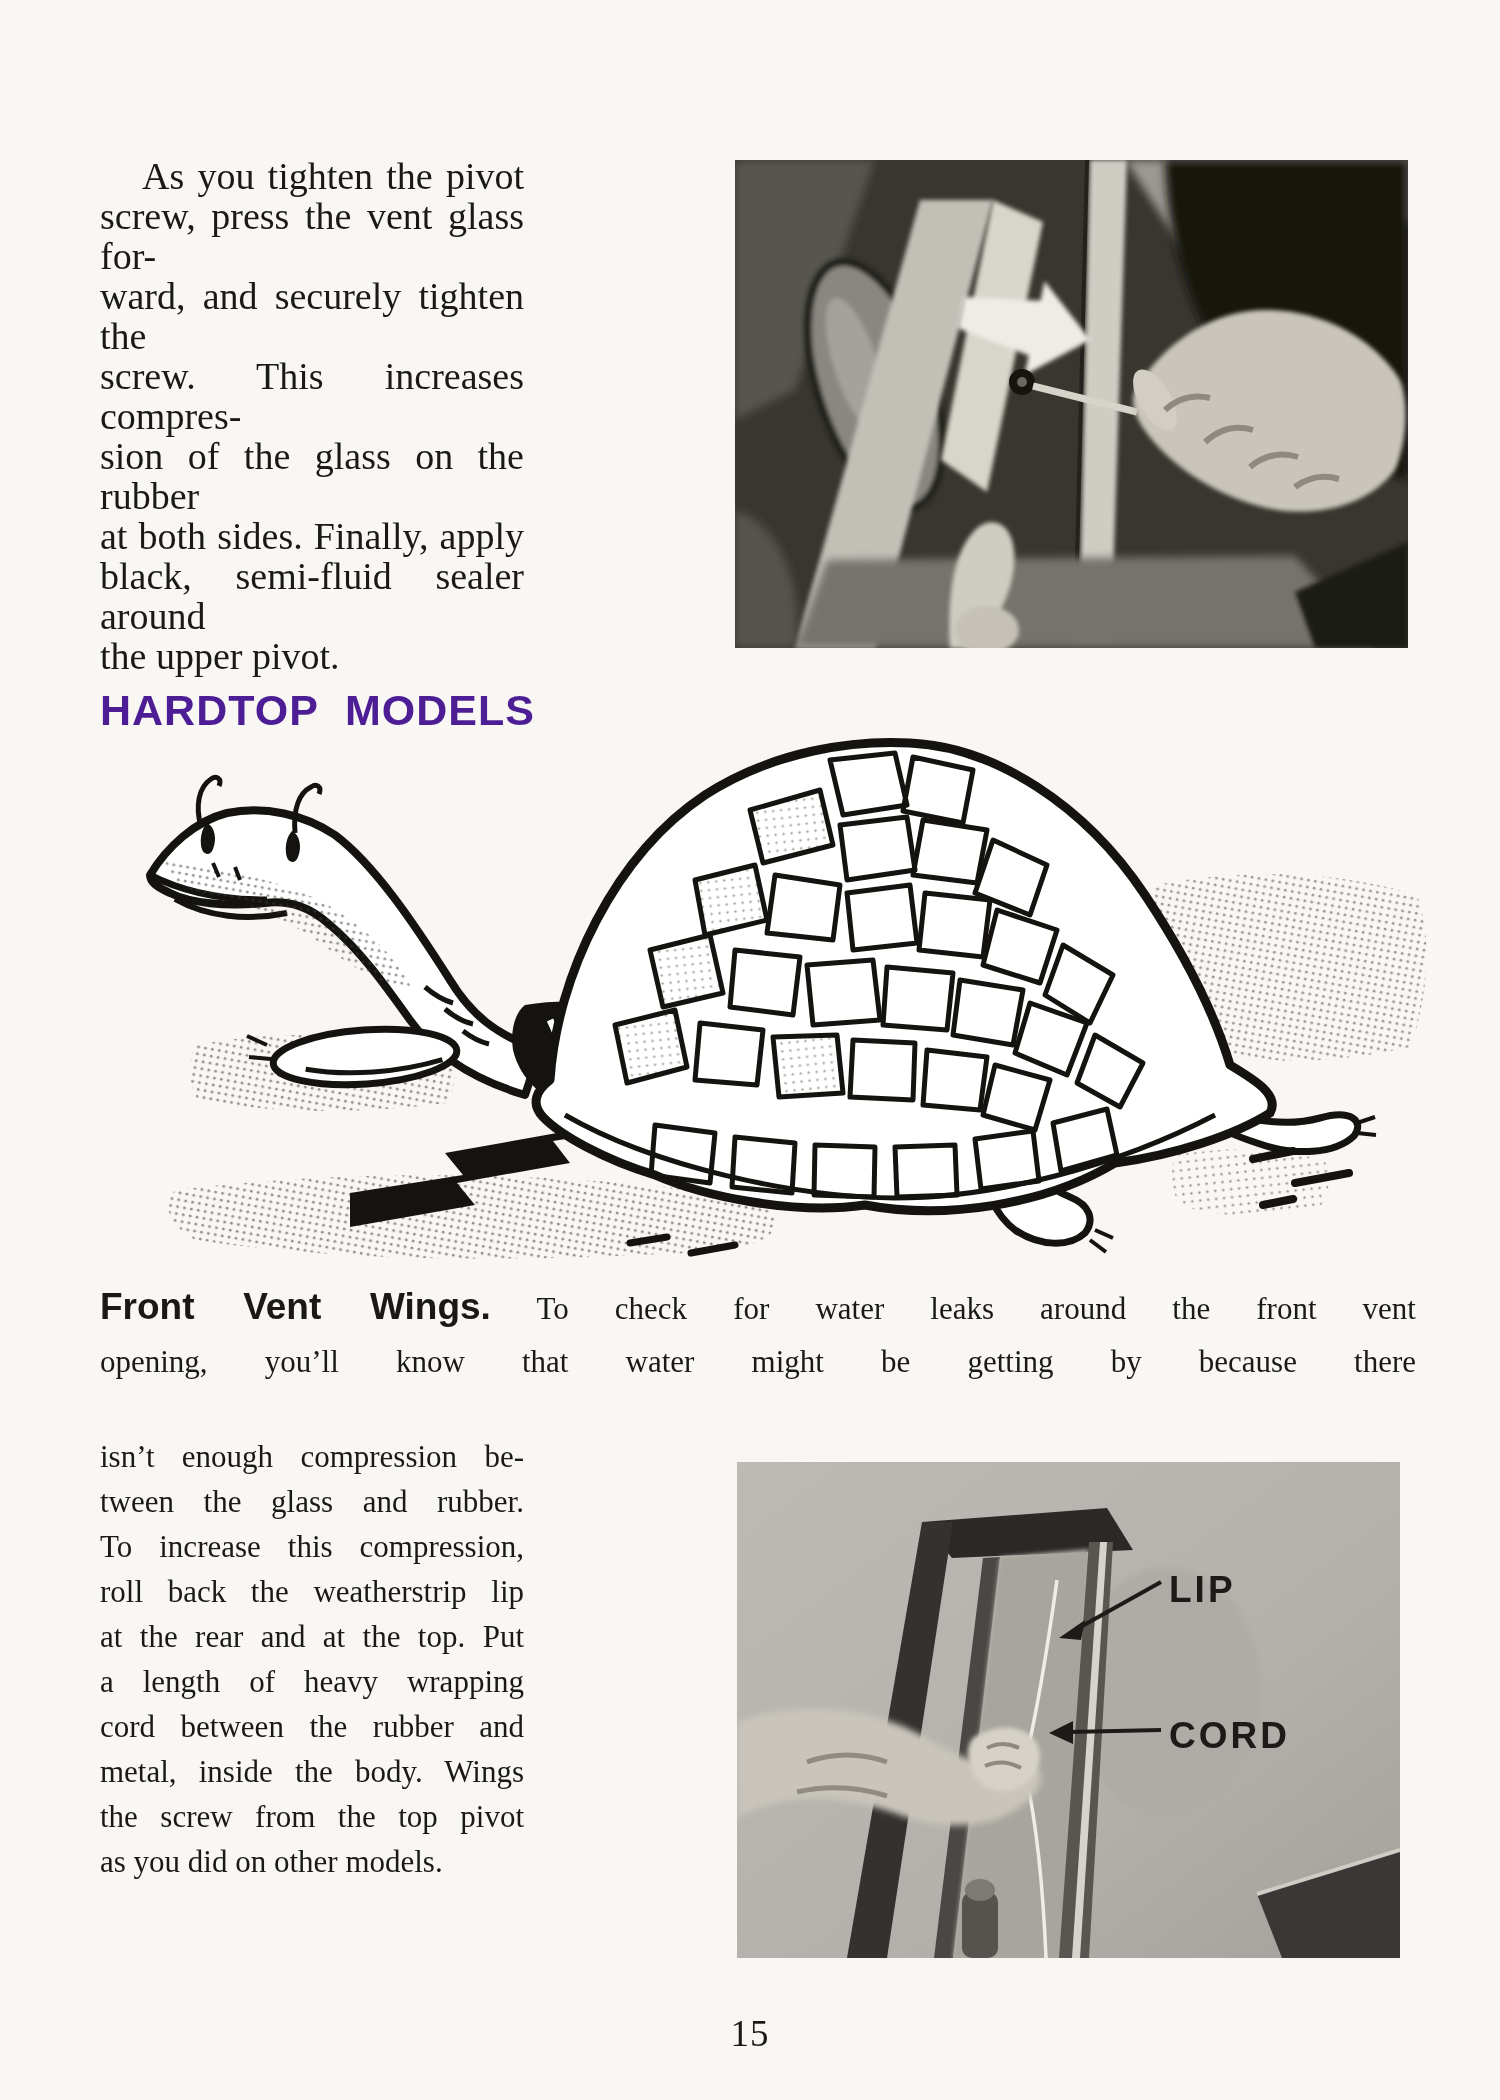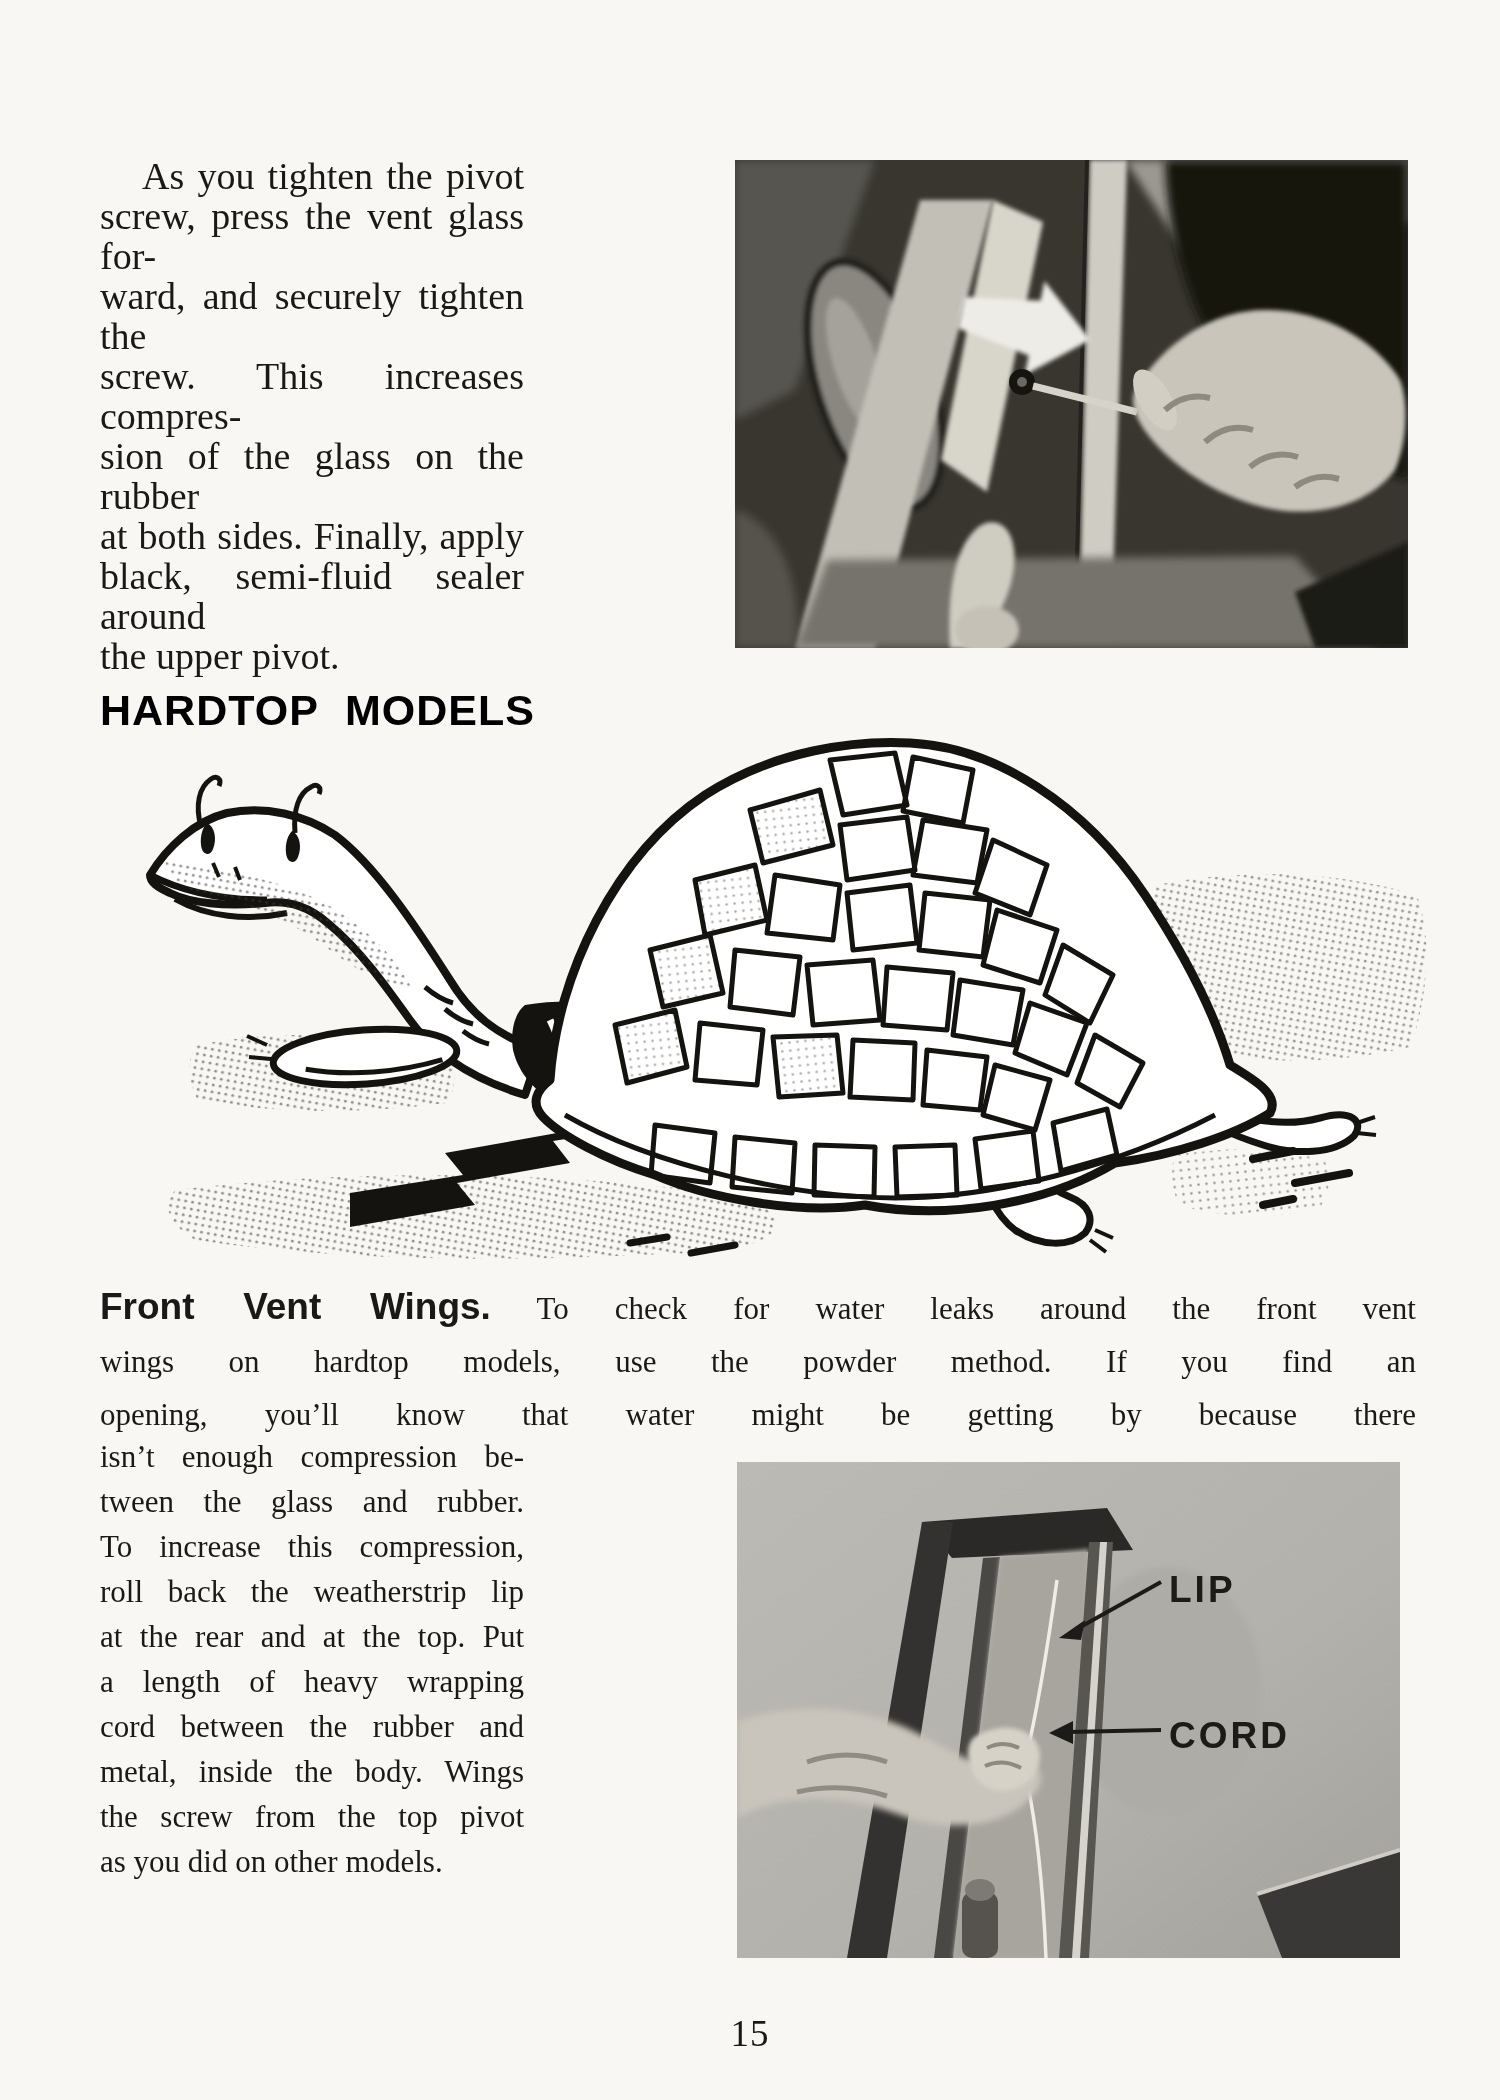--- a/index.html
+++ b/index.html
@@ -12,21 +12,21 @@
   .line { text-align:justify; text-align-last:justify; }
   .line.noja { text-align-last:auto; }
   .para1 { left:100px; top:156px; width:424px; font-size:38px; line-height:40px; }
   .para1 .indent { text-indent:42px; }
   .para2 { left:100px; top:1280px; width:1316px; font-size:31px; line-height:53px; }
   .lead  { font-family:"Liberation Sans", sans-serif; font-weight:700; font-size:37px; }
   .para3 { left:100px; top:1434px; width:424px; font-size:31px; line-height:45px; }
   .heading {
     position:absolute; left:100px; top:686px; margin:0;
     font-family:"Liberation Sans", sans-serif; font-weight:700;
-    font-size:43px; letter-spacing:1px; word-spacing:14px; color:#000000;
+    font-size:43px; letter-spacing:1px; word-spacing:14px; color:#4c1d95;
   }
   .photo { position:absolute; }
   .photo svg, .turtle svg { display:block; }
   .photo1 { left:735px; top:160px; }
   .photo2 { left:737px; top:1462px; }
   .turtle { position:absolute; left:95px; top:735px; }
   .pagenum {
     position:absolute; left:0; top:2012px; width:100%;
     text-align:center; font-size:37px; letter-spacing:1px;
   }
@@ -186,21 +186,20 @@
 
       <path d="M 470,380 C 560,432 700,462 800,463 C 900,463 1020,432 1120,380" stroke="#14130f" stroke-width="5" fill="none"></path>
 
       <path d="M 1158,424 L 1198,416 M 1200,448 L 1254,438 M 1168,470 L 1198,464" stroke="#14130f" stroke-width="8" stroke-linecap="round" fill="none"></path>
       <path d="M 535,508 L 572,502 M 596,518 L 640,510" stroke="#14130f" stroke-width="7" stroke-linecap="round" fill="none"></path>
     </svg>
   </div>
 
   <div class="para para2">
     <div class="line"><b class="lead">Front Vent Wings.</b> <span>To check for water leaks around the front vent</span></div>
-    <div class="line">wings on hardtop models, use the powder method. If you find an</div>
     <div class="line">opening, you’ll know that water might be getting by because there</div>
   </div>
 
   <div class="para para3">
     <div class="line">isn’t enough compression be-</div>
     <div class="line">tween the glass and rubber.</div>
     <div class="line">To increase this compression,</div>
     <div class="line">roll back the weatherstrip lip</div>
     <div class="line">at the rear and at the top. Put</div>
     <div class="line">a length of heavy wrapping</div>

